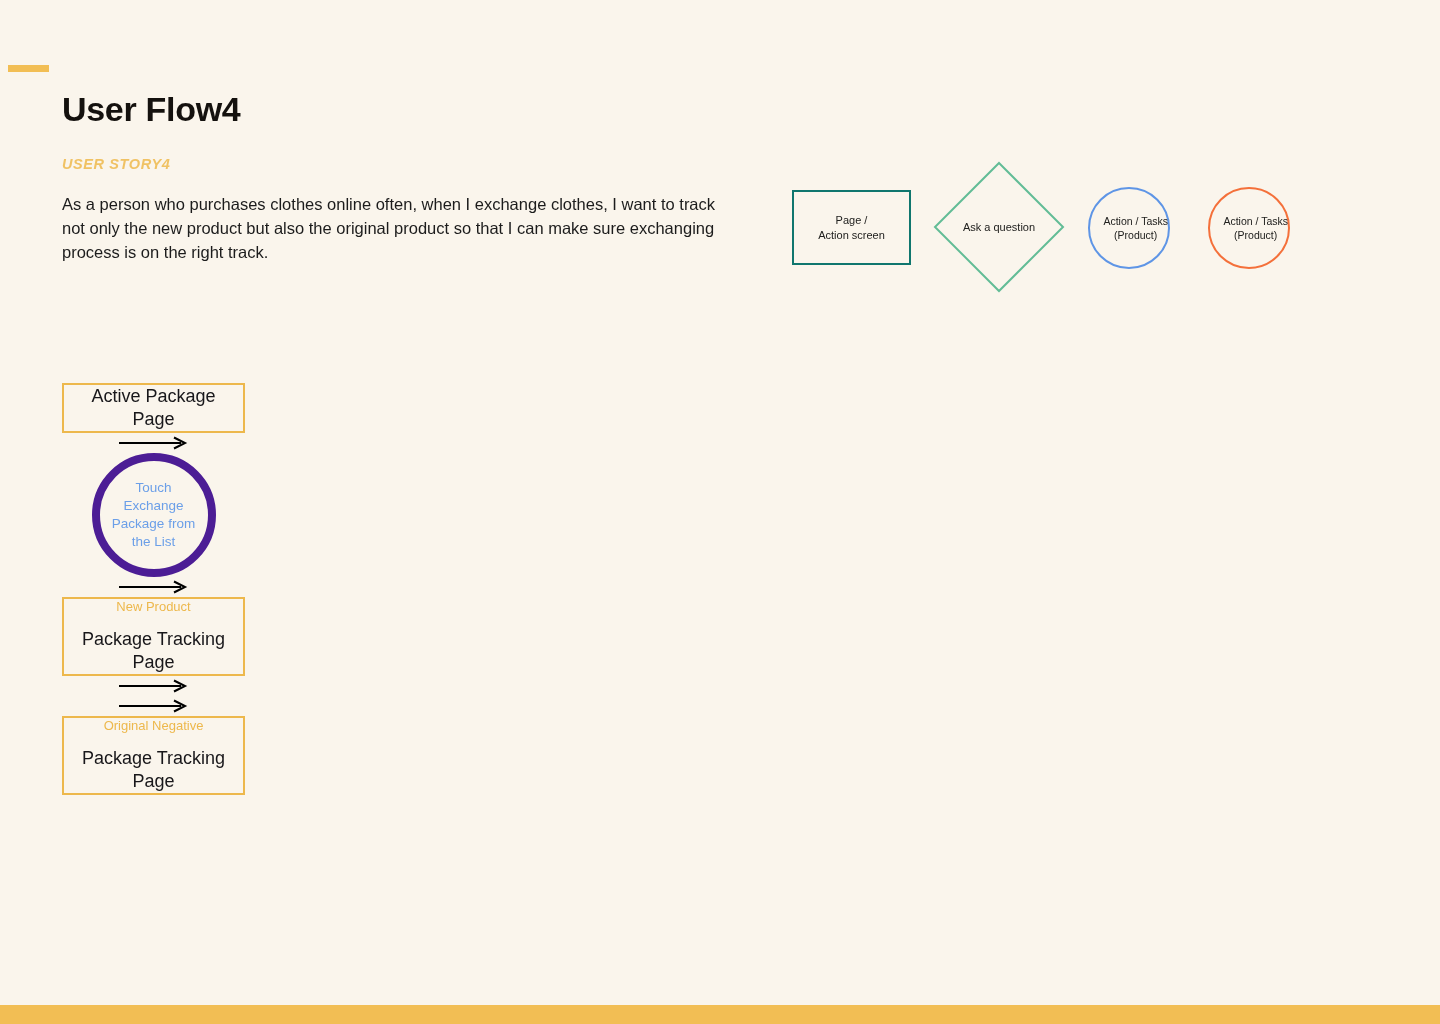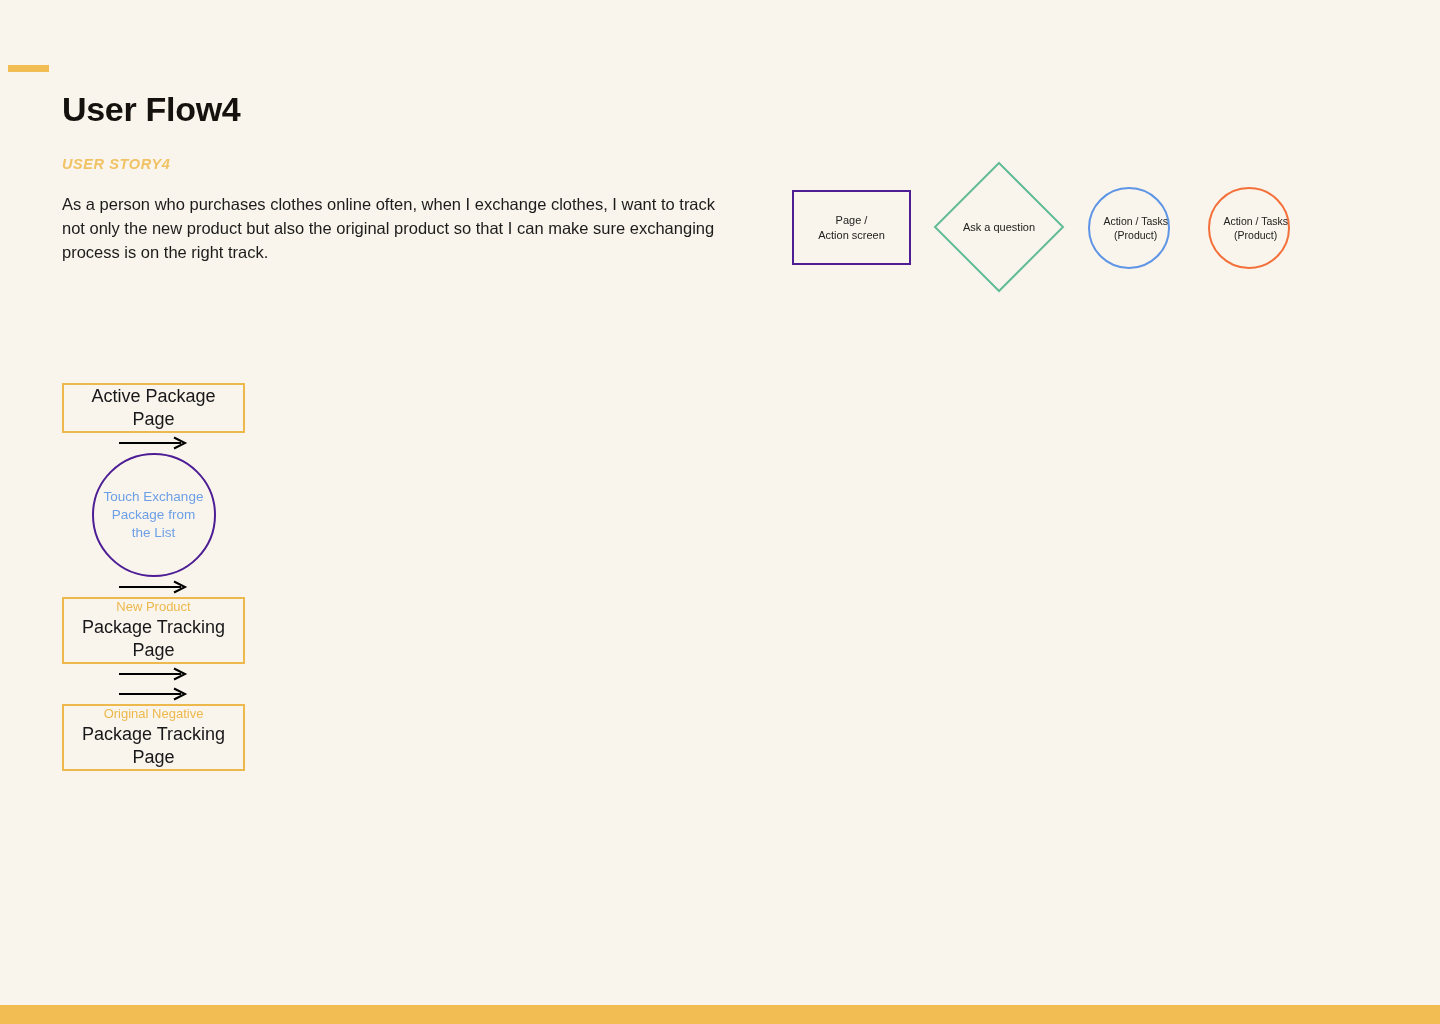--- a/index.html
+++ b/index.html
@@ -64,21 +64,21 @@
     top: 155px;
     width: 520px;
     height: 150px;
   }
   .legend-rect {
     position: absolute;
     left: 2px;
     top: 35px;
     width: 119px;
     height: 75px;
-    border: 2px solid #4c1d95;
+    border: 2px solid #0f766e;
     box-sizing: border-box;
     display: flex;
     align-items: center;
     justify-content: center;
     text-align: center;
   }
   .legend-rect .lg-text {
     font-size: 11px;
     line-height: 15px;
     color: #21211F;
@@ -150,32 +150,32 @@
     box-sizing: border-box;
     display: flex;
     flex-direction: column;
     align-items: center;
     justify-content: center;
     text-align: center;
   }
   .flow-rect .sub-label {
     font-size: 13px;
     color: #EDB84C;
-    margin-bottom: 2px;
+    margin-bottom: 14px;
   }
   .flow-rect .main-label {
     font-size: 18px;
     line-height: 23px;
     color: #18171A;
   }
   .flow-circle {
     width: 124px;
     height: 124px;
     border-radius: 50%;
-    border: 2px solid #4c1d95;
+    border: 8px solid #4c1d95;
     box-sizing: border-box;
     display: flex;
     align-items: center;
     justify-content: center;
     text-align: center;
     flex: none;
   }
   .flow-circle .main-label {
     font-size: 13.5px;
     line-height: 18px;

